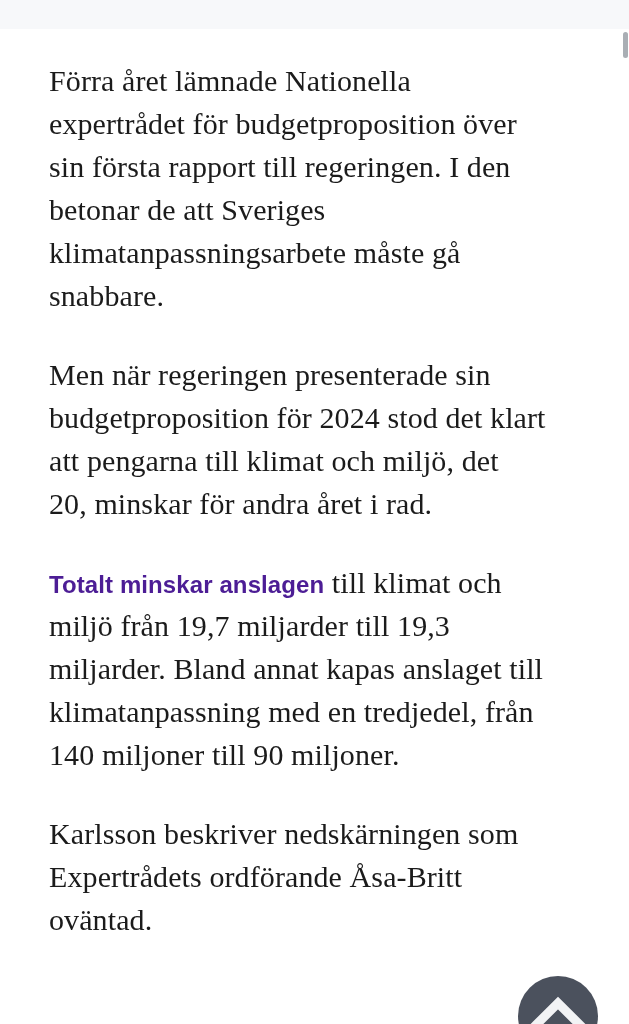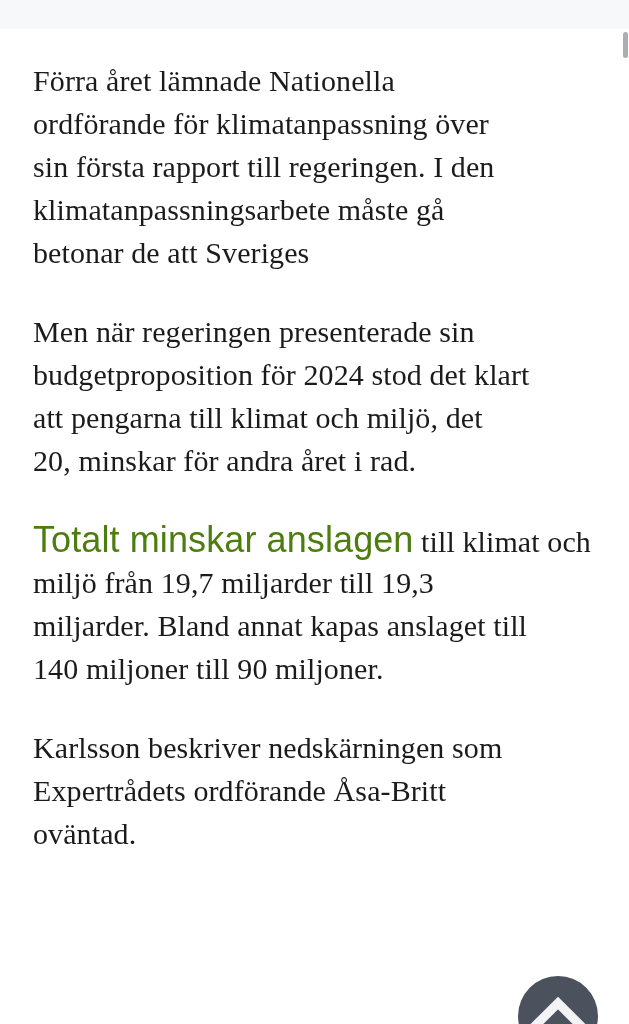--- a/index.html
+++ b/index.html
@@ -42,26 +42,27 @@
   .paragraph {
     margin: 0 0 36px 0;
   }
   .line {
     display: block;
     height: 43px;
     line-height: 43px;
     font-size: 30px;
     letter-spacing: 0.1px;
     white-space: pre;
+    margin-left: 16px;
   }
   .bold-lead {
     font-family: "Liberation Sans", sans-serif;
-    font-weight: 400;
-    font-size: 36px;
-    color: #4d7c0f;
+    font-weight: 700;
+    font-size: 24px;
+    color: #4c1d95;
   }
   .scroll-top-button {
     position: absolute;
     left: 518px;
     top: 976px;
     width: 80px;
     height: 80px;
     border-radius: 50%;
     background: #4b515d;
     border: none;
@@ -78,37 +79,39 @@
 <body>
 
 <div class="top-bar"></div>
 
 <div class="scrollbar-thumb"></div>
 
 <div class="article">
 
   <div class="paragraph">
     <span class="line">Förra året lämnade Nationella</span>
-    <span class="line">ordförande för klimatanpassning över</span>
+    <span class="line">expertrådet för budgetproposition över</span>
     <span class="line">sin första rapport till regeringen. I den</span>
+    <span class="line">betonar de att Sveriges</span>
     <span class="line">klimatanpassningsarbete måste gå</span>
-    <span class="line">betonar de att Sveriges</span>
+    <span class="line">snabbare.</span>
   </div>
 
   <div class="paragraph">
     <span class="line">Men när regeringen presenterade sin</span>
     <span class="line">budgetproposition för 2024 stod det klart</span>
     <span class="line">att pengarna till klimat och miljö, det</span>
     <span class="line">20, minskar för andra året i rad.</span>
   </div>
 
   <div class="paragraph">
     <span class="line"><span class="bold-lead">Totalt minskar anslagen</span><span> till klimat och</span></span>
     <span class="line">miljö från 19,7 miljarder till 19,3</span>
     <span class="line">miljarder. Bland annat kapas anslaget till</span>
+    <span class="line">klimatanpassning med en tredjedel, från</span>
     <span class="line">140 miljoner till 90 miljoner.</span>
   </div>
 
   <div class="paragraph">
     <span class="line">Karlsson beskriver nedskärningen som</span>
     <span class="line">Expertrådets ordförande Åsa-Britt</span>
     <span class="line">oväntad.</span>
   </div>
 
 </div>

